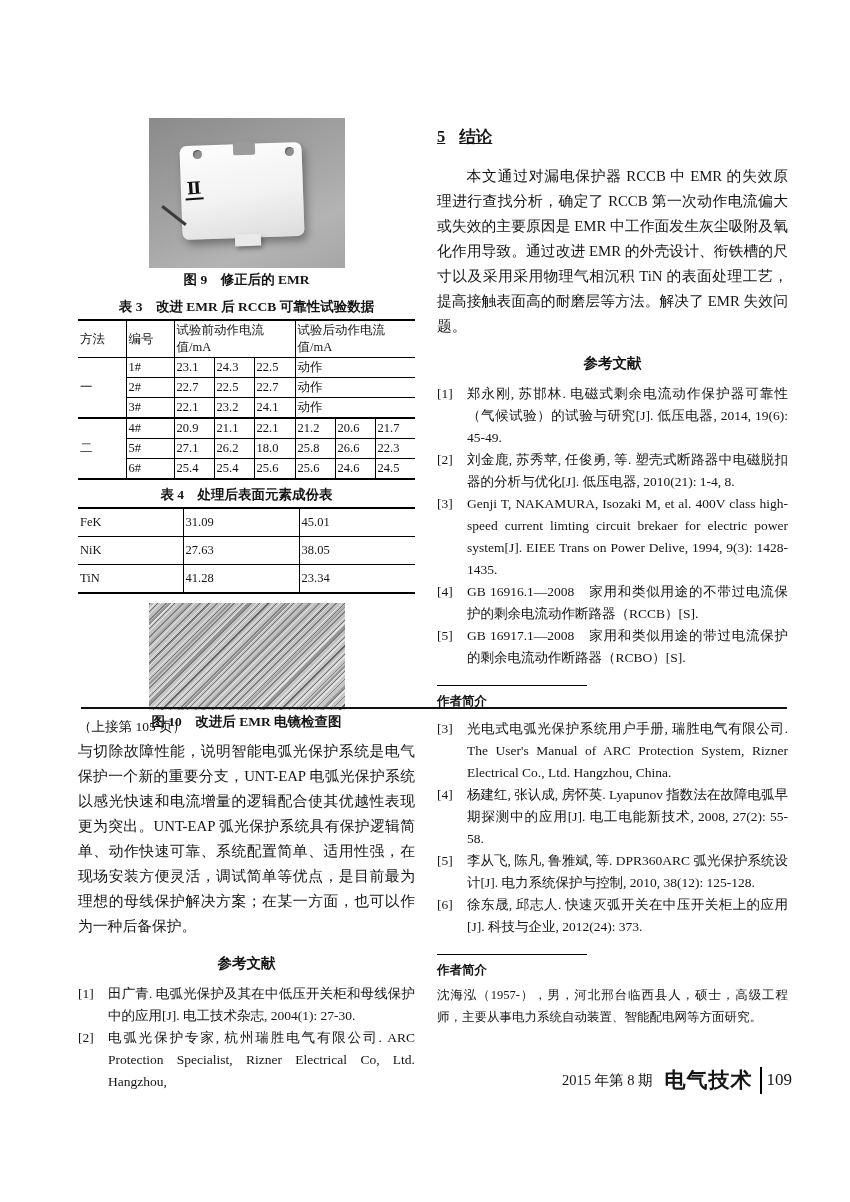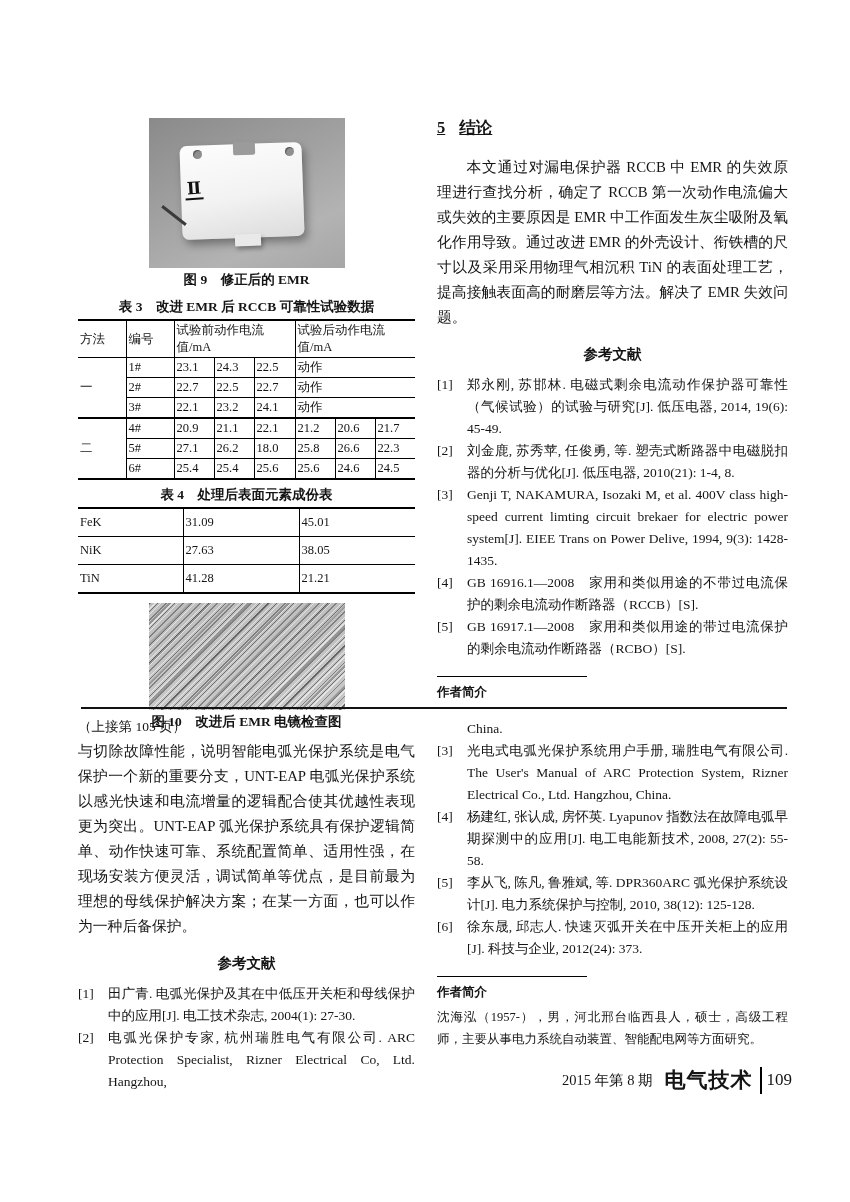--- a/index.html
+++ b/index.html
@@ -48,21 +48,21 @@
   table.t4 tr.t4-head td { height:21px; }
 
   .fig10-photo { width:196px; height:107px; margin:9px auto 3px;
     background:
       repeating-linear-gradient(135deg, rgba(30,30,30,.50) 0 1px, rgba(0,0,0,0) 1px 6px),
       repeating-linear-gradient(135deg, rgba(80,80,80,.40) 0 2px, rgba(0,0,0,0) 2px 14px),
       repeating-linear-gradient(135deg, rgba(255,255,255,.55) 0 1px, rgba(0,0,0,0) 1px 4px),
       linear-gradient(#bfbfbf,#c9c9c9); }
 
   
-  .sec-heading { font-weight:bold; font-size:16.5px; margin:7px 0 16px;text-decoration:underline; }
+  .sec-heading { font-weight:bold; font-size:16.5px; margin:16px 0 16px;text-decoration:underline; }
   .sec-heading .num { margin-right:14px; }
   .para { font-size:14.8px; line-height:25px; text-align:justify; text-indent:2em; }
   .ref-heading { text-align:center; font-weight:bold; font-size:14.5px; margin:15px 0 10px; }
   .ref-list { font-size:13.5px; line-height:22px; }
   .ref-item { display:flex; }
   .ref-num { width:30px; flex:none; }
   .ref-text { flex:1; text-align:justify; }
   .bio { margin-top:16px; }
   .bio-rule { width:150px; height:0; border-top:1.5px solid #000; margin-bottom:7px; }
   .bio-heading { font-weight:bold; font-size:12.5px; margin-bottom:5px; }
@@ -188,21 +188,21 @@
           <td>45.01</td>
         </tr>
         <tr>
           <td>NiK</td>
           <td>27.63</td>
           <td>38.05</td>
         </tr>
         <tr>
           <td>TiN</td>
           <td>41.28</td>
-          <td>21.21</td>
+          <td>23.34</td>
         </tr>
       </tbody>
         </table>
 
       <div class="fig10-photo"></div>
       <div class="fig-caption">图 10　改进后 EMR 电镜检查图</div>
     </div>
 
     <div class="col-right">
       <div class="sec-heading">
@@ -256,21 +256,20 @@
           <span class="ref-text">田广青. 电弧光保护及其在中低压开关柜和母线保护中的应用[J]. 电工技术杂志, 2004(1): 27-30.</span>
         </div>
         <div class="ref-item">
           <span class="ref-num">[2]</span>
           <span class="ref-text">电弧光保护专家, 杭州瑞胜电气有限公司. ARC Protection Specialist, Rizner Electrical Co, Ltd. Hangzhou,</span>
         </div>
       </div>
     </div>
 
     <div class="col-right">
-      <div class="ref-list cont-tail">China.</div>
       <div class="ref-list">
         <div class="ref-item">
           <span class="ref-num">[3]</span>
           <span class="ref-text">光电式电弧光保护系统用户手册, 瑞胜电气有限公司. The User's Manual of ARC Protection System, Rizner Electrical Co., Ltd. Hangzhou, China.</span>
         </div>
         <div class="ref-item">
           <span class="ref-num">[4]</span>
           <span class="ref-text">杨建红, 张认成, 房怀英. Lyapunov 指数法在故障电弧早期探测中的应用[J]. 电工电能新技术, 2008, 27(2): 55-58.</span>
         </div>
         <div class="ref-item">

